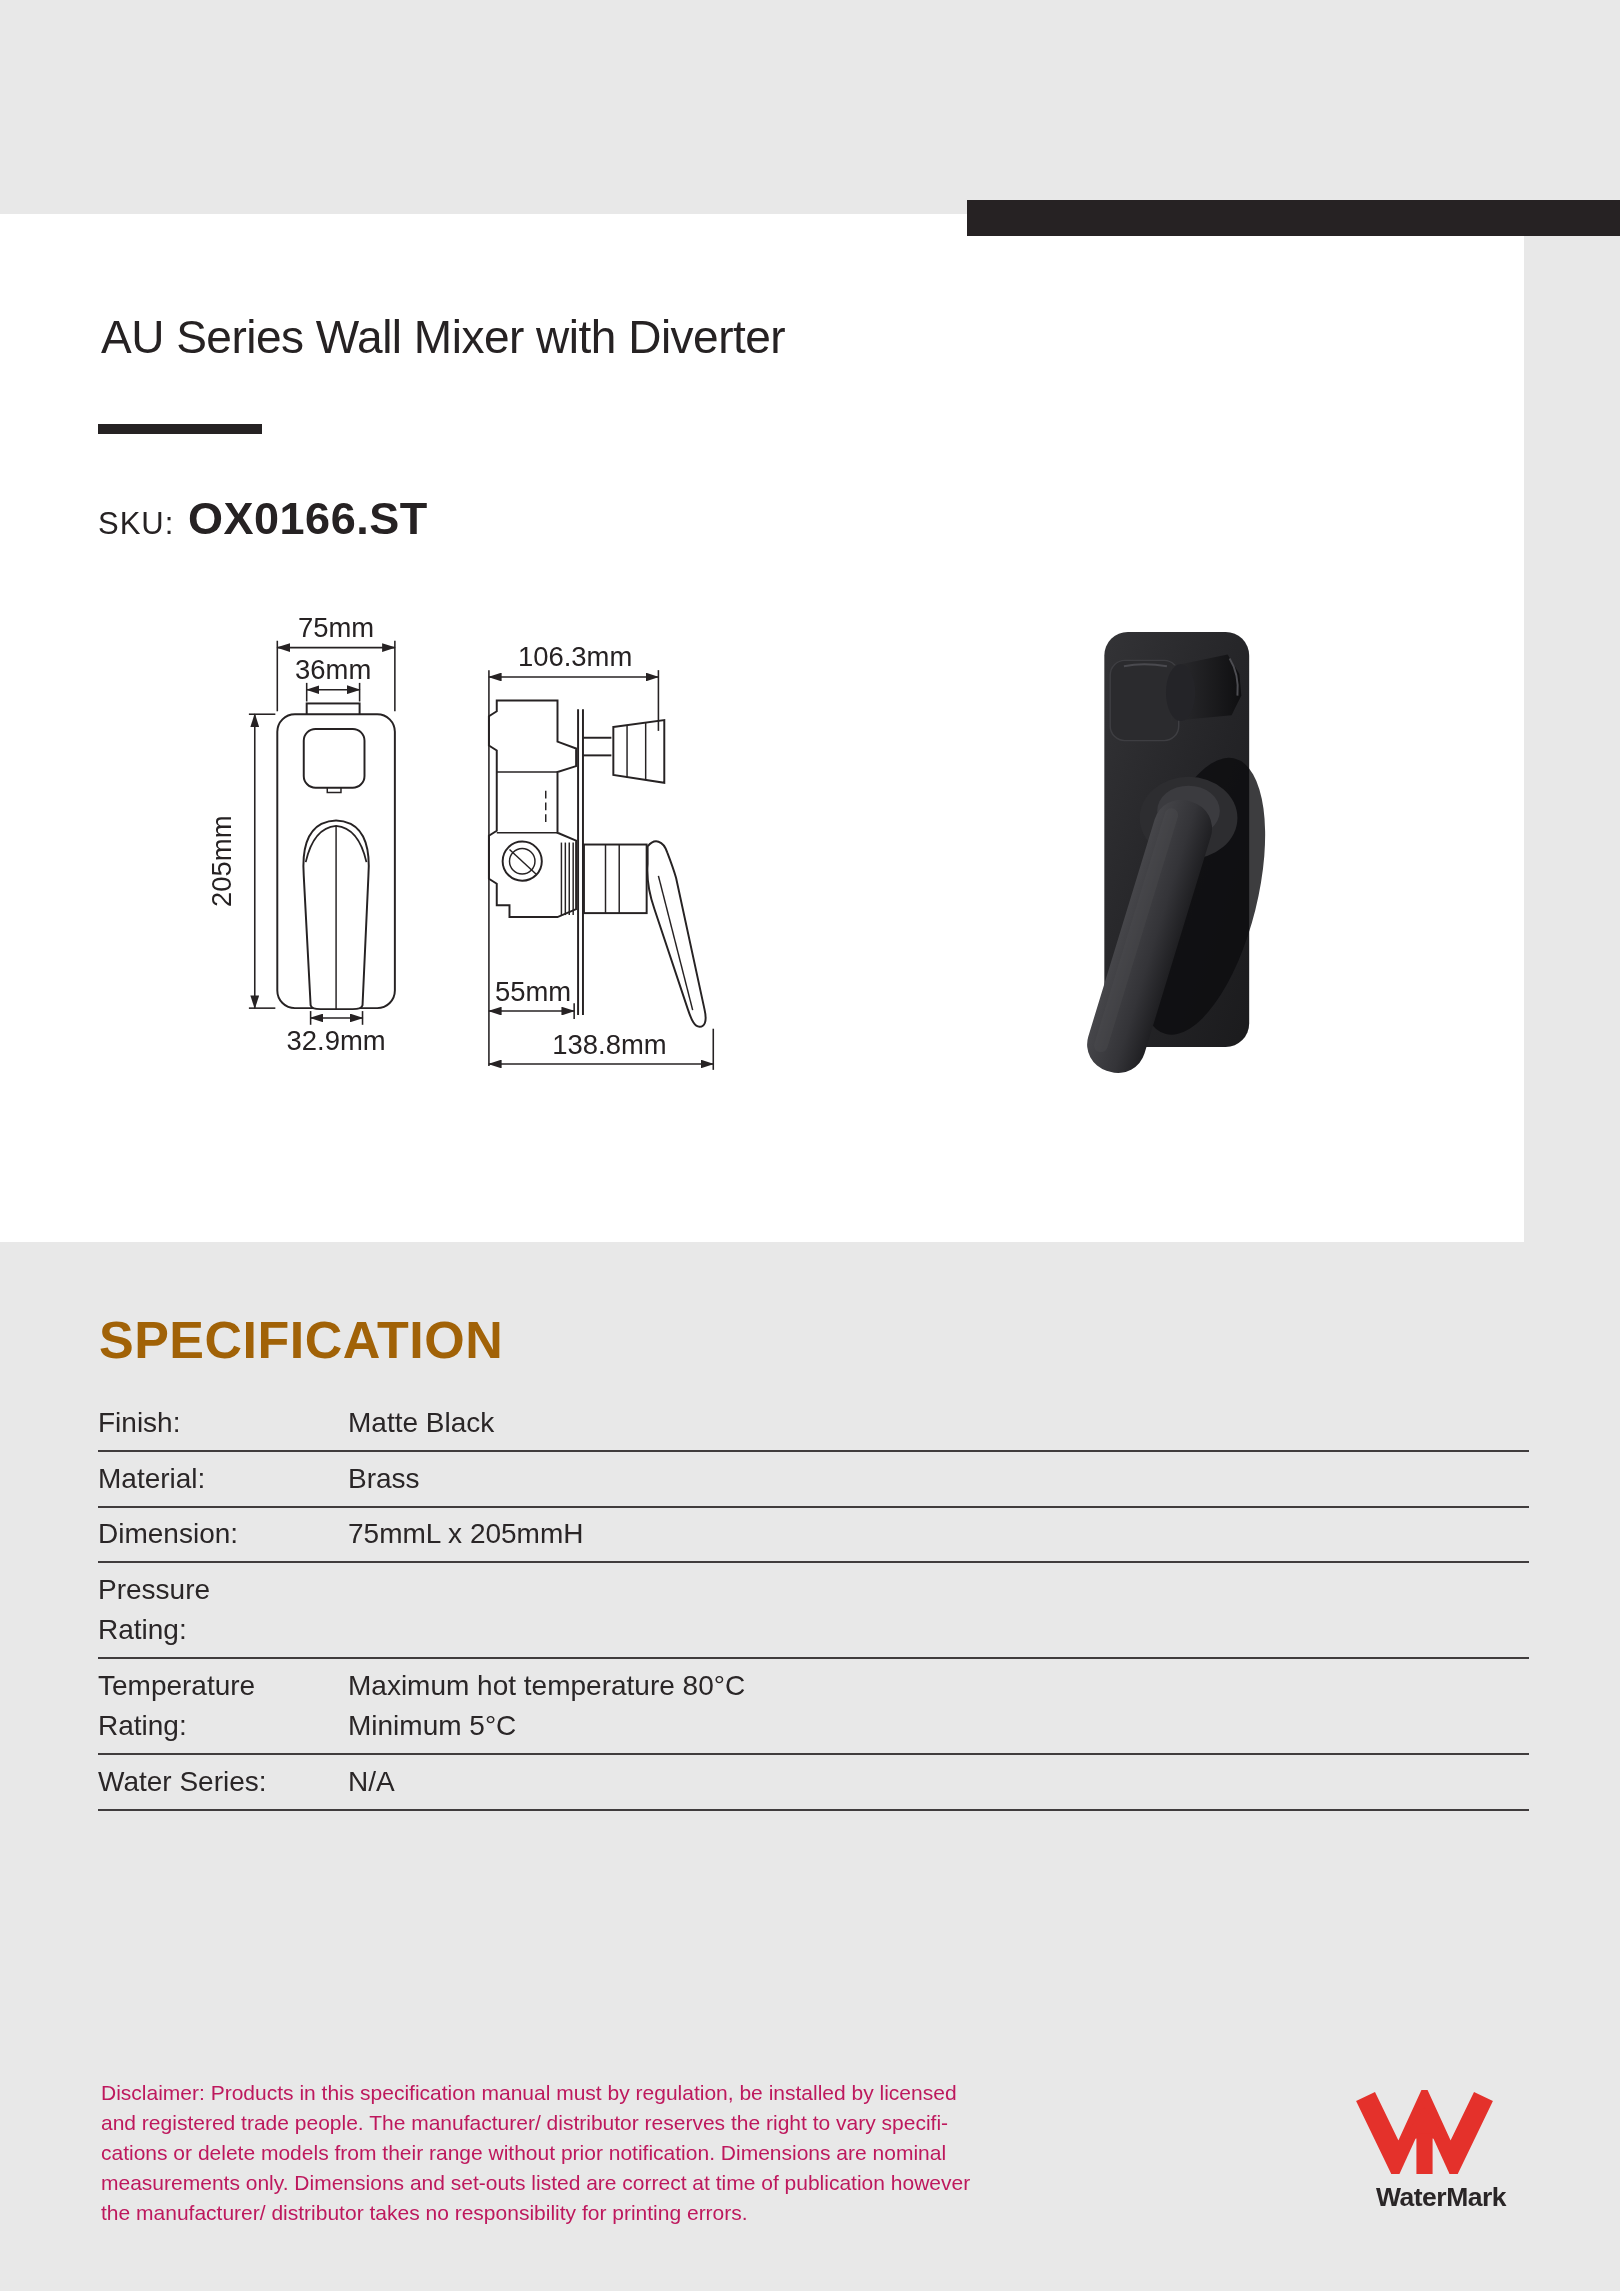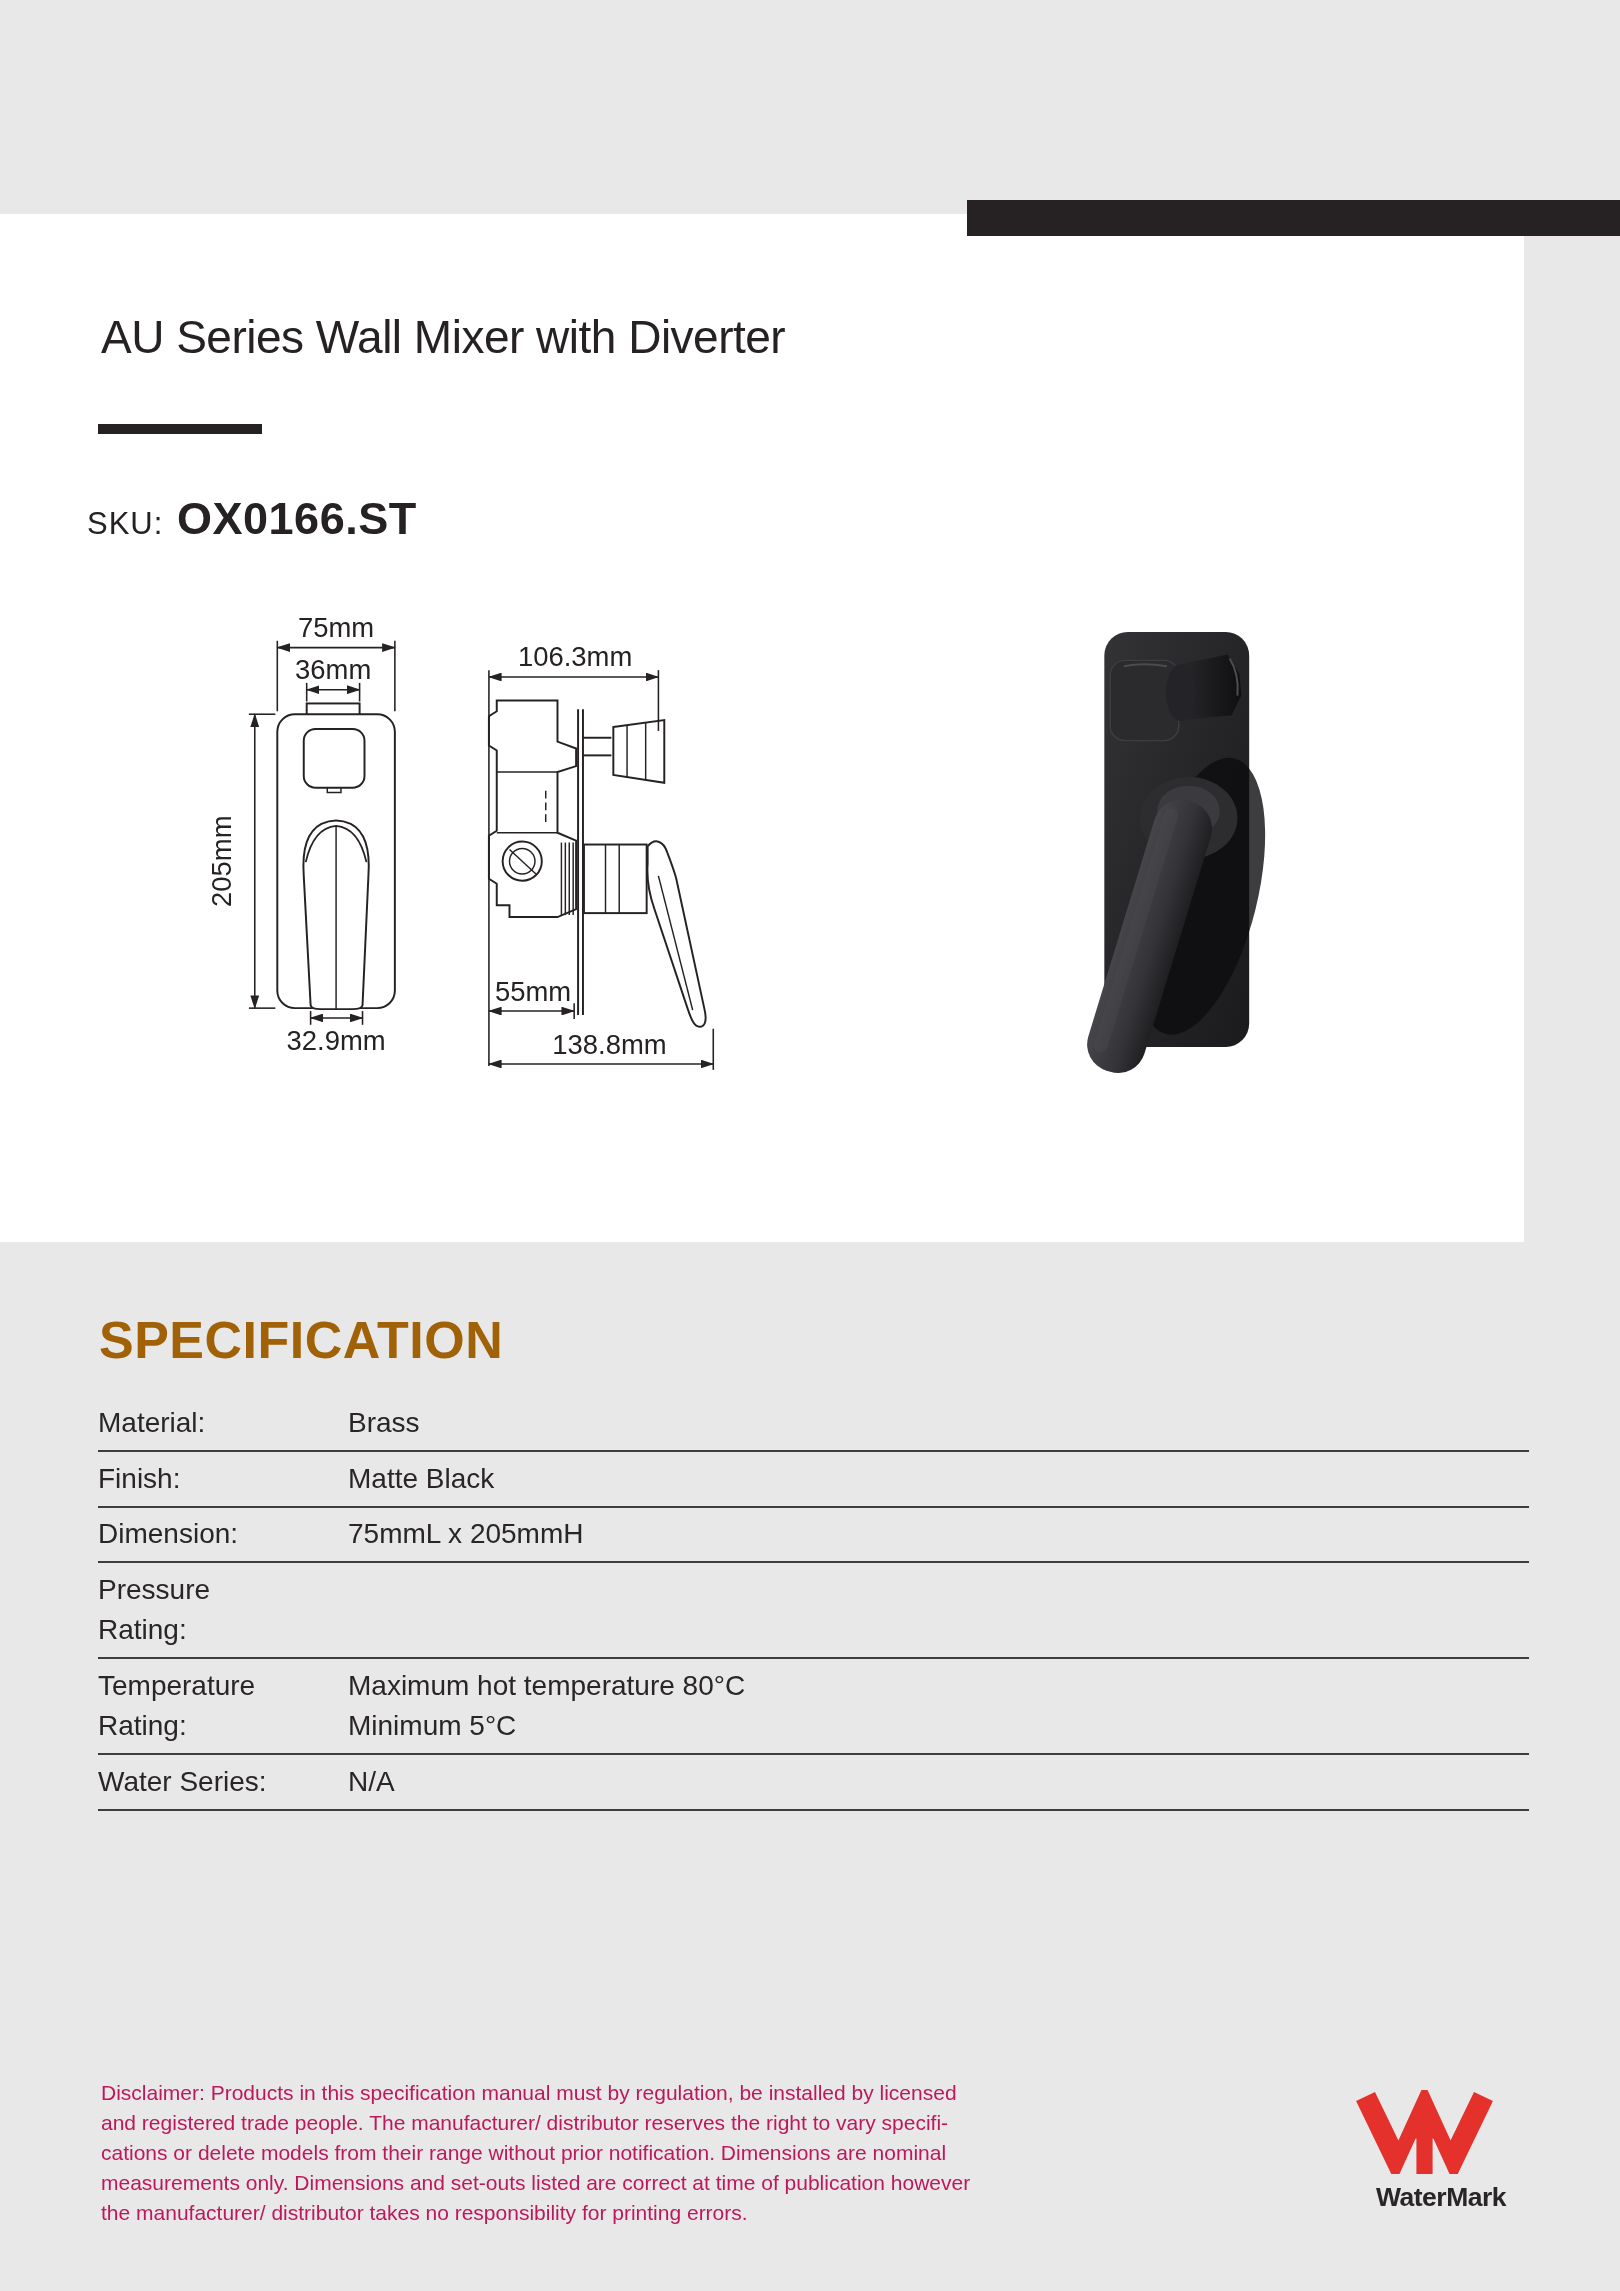--- a/index.html
+++ b/index.html
@@ -6,21 +6,21 @@
   body{
     width:1620px;height:2292px;position:relative;overflow:hidden;
     background:#e8e8e8;
     font-family:"Liberation Sans",sans-serif;
     color:#262223;
   }
   .white-card{position:absolute;left:0;top:214px;width:1524px;height:1028px;background:#ffffff;}
   .dark-bar{position:absolute;left:967px;top:200px;width:653px;height:36px;background:#262223;}
   .page-title{position:absolute;left:101px;top:310px;font-size:46px;font-weight:400;letter-spacing:-0.5px;color:#262223;}
   .title-rule{position:absolute;left:98px;top:424px;width:164px;height:9.8px;background:#262223;}
-  .sku-row{position:absolute;left:87px;top:493px;display:flex;align-items:baseline;}
+  .sku-row{position:absolute;left:98px;top:493px;display:flex;align-items:baseline;}
   .sku-label{font-size:31px;font-weight:400;letter-spacing:1px;color:#262223;}
   .sku-value{font-size:45px;font-weight:600;margin-left:13.7px;letter-spacing:0.5px;color:#262223;}
   .drawings{position:absolute;left:147px;top:613px;width:676px;height:466px;}
   .photo{position:absolute;left:1073px;top:617px;width:323px;height:490px;}
   .spec-heading{position:absolute;left:99px;top:1310px;font-size:52px;font-weight:700;letter-spacing:0.5px;color:#a16207;}
   .spec-table{position:absolute;left:98px;top:1396px;width:1431px;}
   .spec-row{display:grid;grid-template-columns:250px 1fr;padding:6.9px 0;border-bottom:2px solid #403c3d;}
   .spec-row .cell{font-size:28px;line-height:40px;white-space:pre-line;color:#2a2627;}
   .disclaimer{position:absolute;left:101px;top:2078px;font-size:21px;line-height:30px;white-space:pre-line;color:#be185d;}
   .watermark{position:absolute;left:1341px;top:2090px;width:165px;text-align:right;}
@@ -168,26 +168,26 @@
   <g transform="translate(118,196) rotate(17)">
     <rect x="-30" y="-8" width="60" height="288" rx="28" fill="url(#handleGrad)"></rect>
     <rect x="-22" y="4" width="14" height="260" rx="7" fill="#4c4c51" opacity="0.35"></rect>
   </g>
 </svg>
 
 <div class="spec-heading">SPECIFICATION</div>
 
 <div class="spec-table">
   <div class="spec-row">
+    <div class="cell">Finish:</div>
+    <div class="cell">Matte Black</div>
+  </div>
+  <div class="spec-row">
     <div class="cell">Material:</div>
     <div class="cell">Brass</div>
-  </div>
-  <div class="spec-row">
-    <div class="cell">Finish:</div>
-    <div class="cell">Matte Black</div>
   </div>
   <div class="spec-row">
     <div class="cell">Dimension:</div>
     <div class="cell">75mmL x 205mmH</div>
   </div>
   <div class="spec-row">
     <div class="cell">Pressure
 Rating:</div>
   </div>
   <div class="spec-row">

